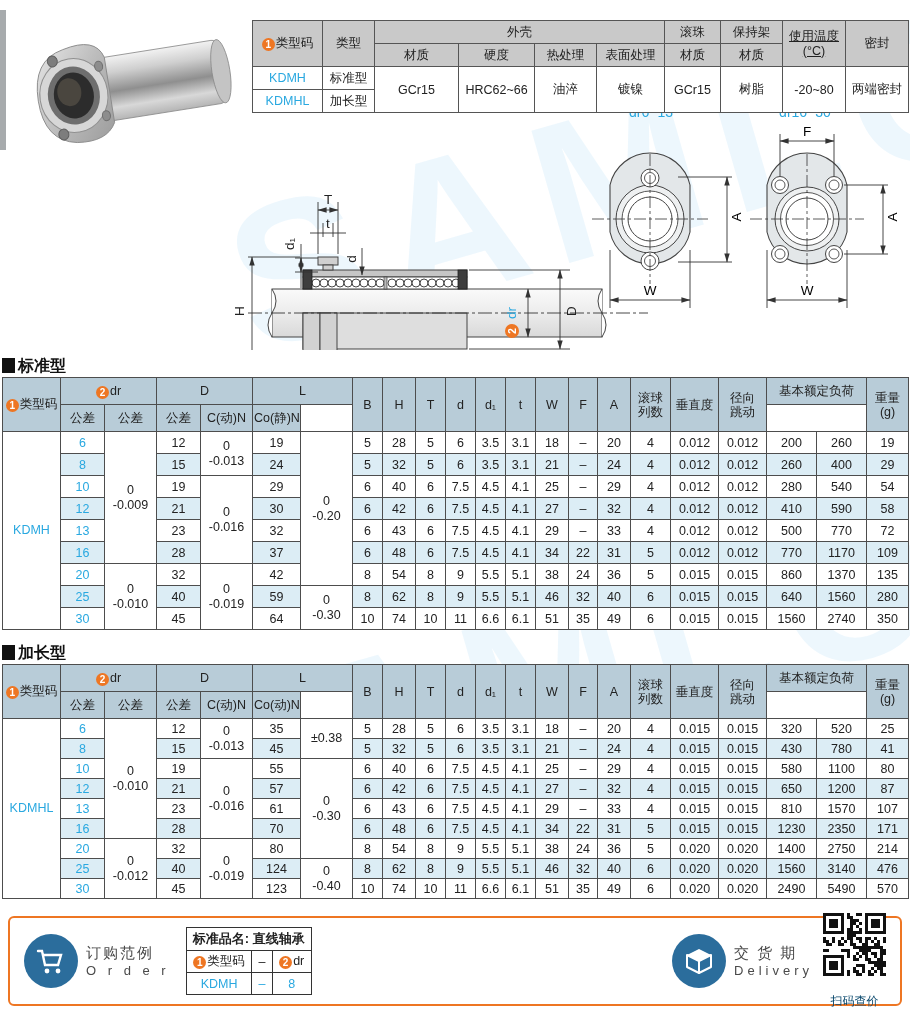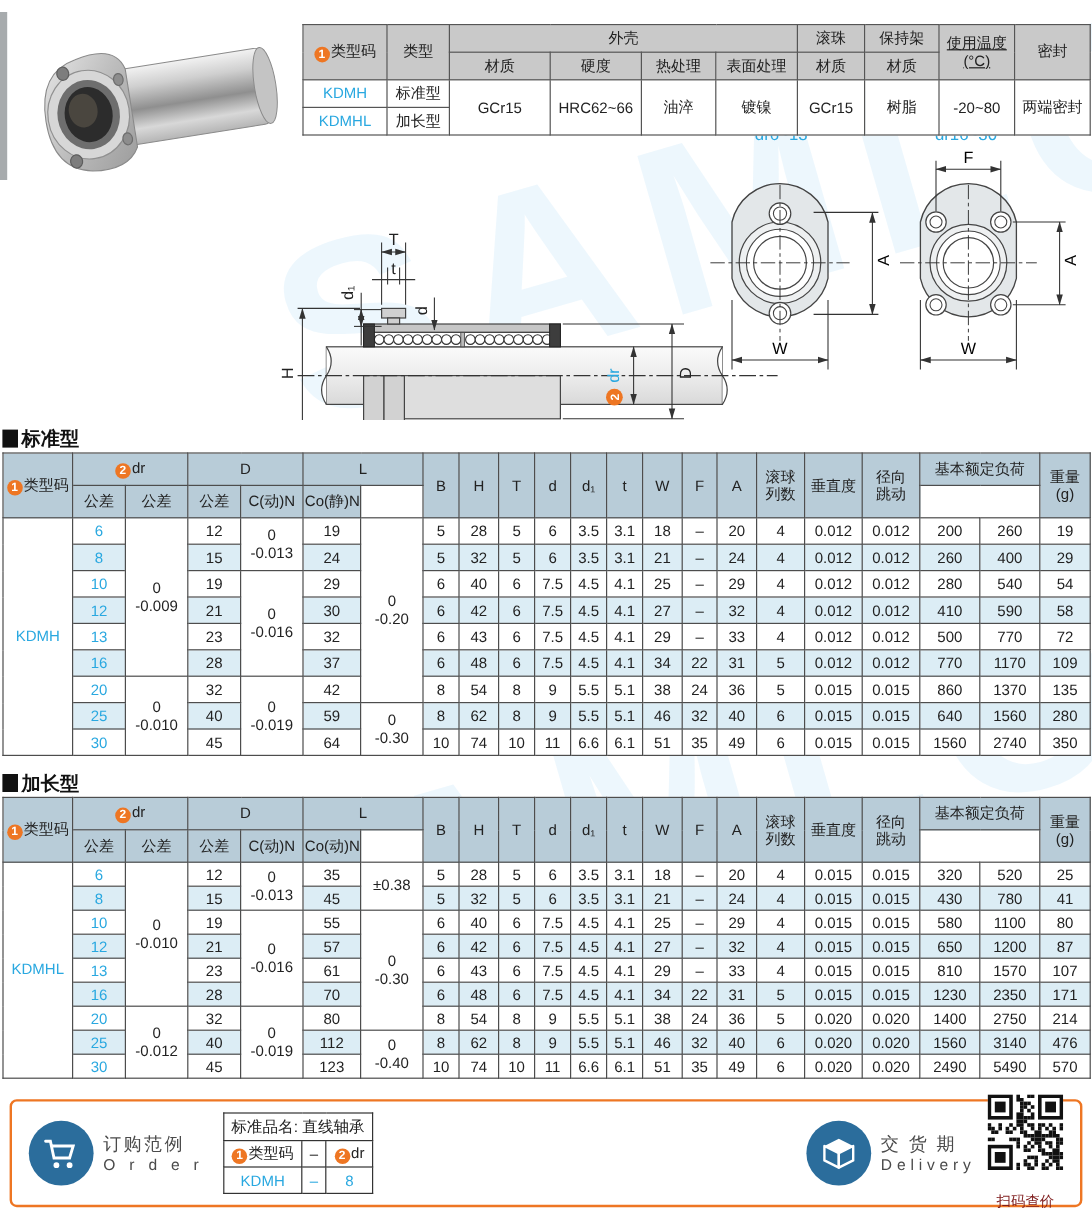--- a/index.html
+++ b/index.html
@@ -56,25 +56,25 @@
   
   #footer { position:absolute; left:8px; top:916px; width:894px; height:90px; border:2px solid #ee7623;
             border-radius:6px; display:flex; align-items:center; padding:0 14px; z-index:2; background:#fff; }
   .icon-circle { width:54px; height:54px; border-radius:50%; background:#2b6d9c; display:flex;
                  align-items:center; justify-content:center; flex:0 0 auto; }
   .ft-text { margin:0 10px 0 8px; color:#4a4a4a; }
   .ft-text .zh { font-size:15px; letter-spacing:2px; }
   .ft-text .en { font-size:13px; letter-spacing:4px; }
   #order-table { margin-left:6px; }
   #order-table td { border:1.5px solid #333; text-align:center; font-size:12.5px; padding:2px 6px; height:22px; background:#fff; }
-  #order-table .tt { font-weight:normal; font-size:13px; }
+  #order-table .tt { font-weight:bold; font-size:13px; }
   #badge { background:#f9e88e; border:2px solid #222; border-radius:9px; font-size:19px; font-weight:bold;
            color:#111; padding:6px 16px; margin:0 16px 0 6px; }
   #qr-wrap { text-align:center; }
-  #qr-caption { font-size:12px; margin-top:13px; color:#7f1d1d; }
+  #qr-caption { font-size:12px; margin-top:13px; color:#0c4a6e; }
   .spacer { flex:1; }
 
   svg text { font-family:"Liberation Sans", sans-serif; }
 </style>
 </head>
 <body>
 
 <div id="page">
   <div class="wm" id="wm1">SAMLO</div>
   <div class="wm" id="wm2">SAMLO</div>
@@ -778,21 +778,21 @@
           <td>5</td>
           <td>0.020</td>
           <td>0.020</td>
           <td>1400</td>
           <td>2750</td>
           <td>214</td>
         </tr>
         <tr class="shade">
           <td class="drv">25</td>
           <td>40</td>
-          <td>112</td>
+          <td>124</td>
           <td rowspan="2" class="tol">0
 -0.40</td>
           <td>8</td>
           <td>62</td>
           <td>8</td>
           <td>9</td>
           <td>5.5</td>
           <td>5.1</td>
           <td>46</td>
           <td>32</td>

